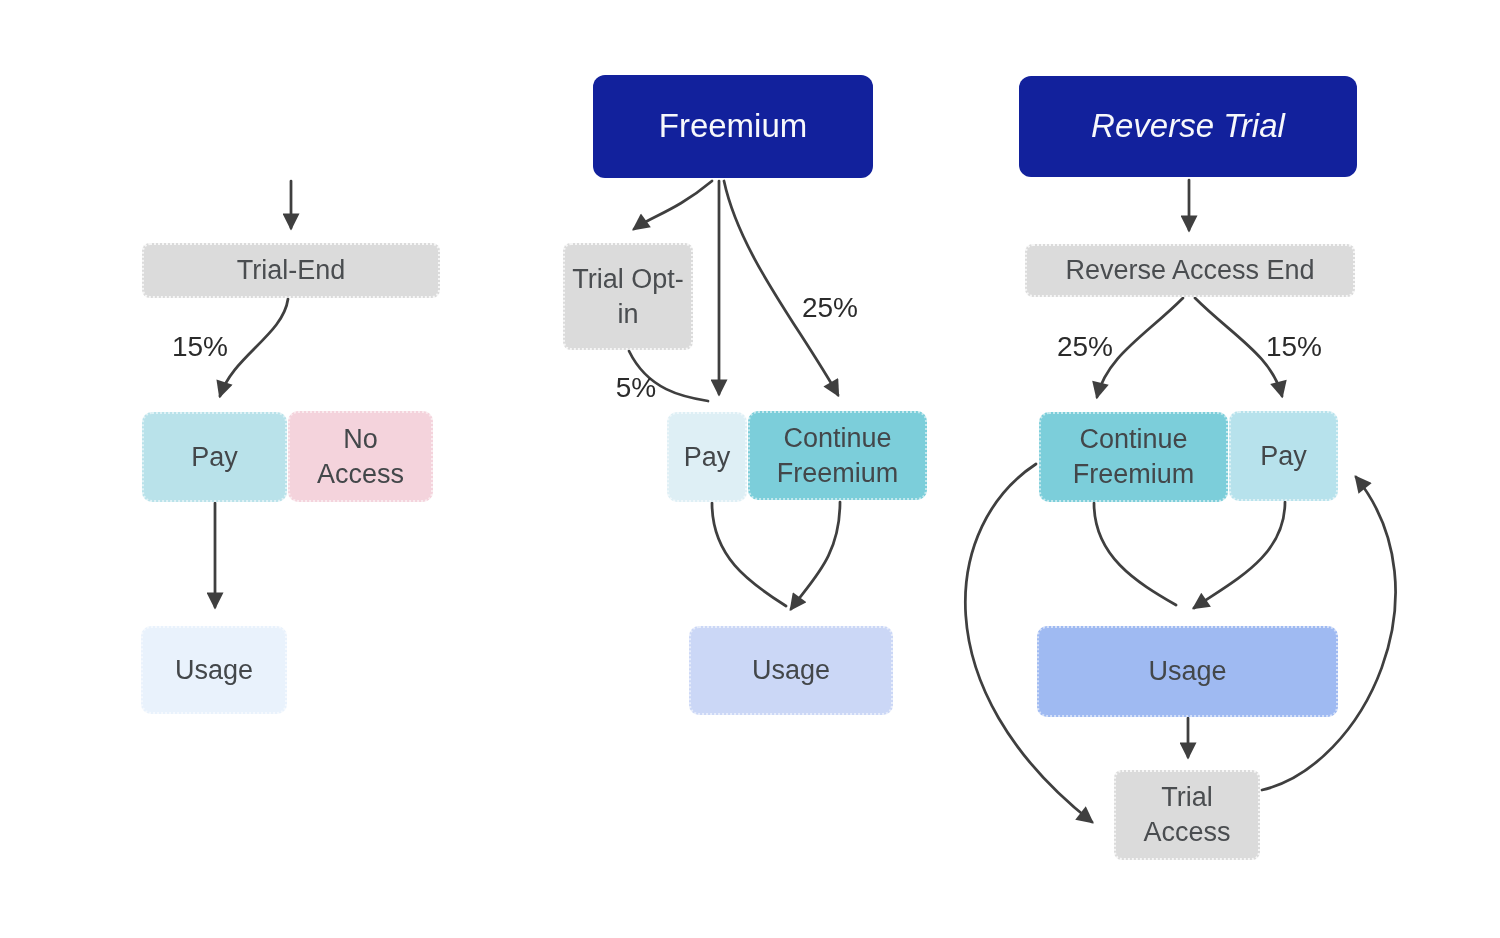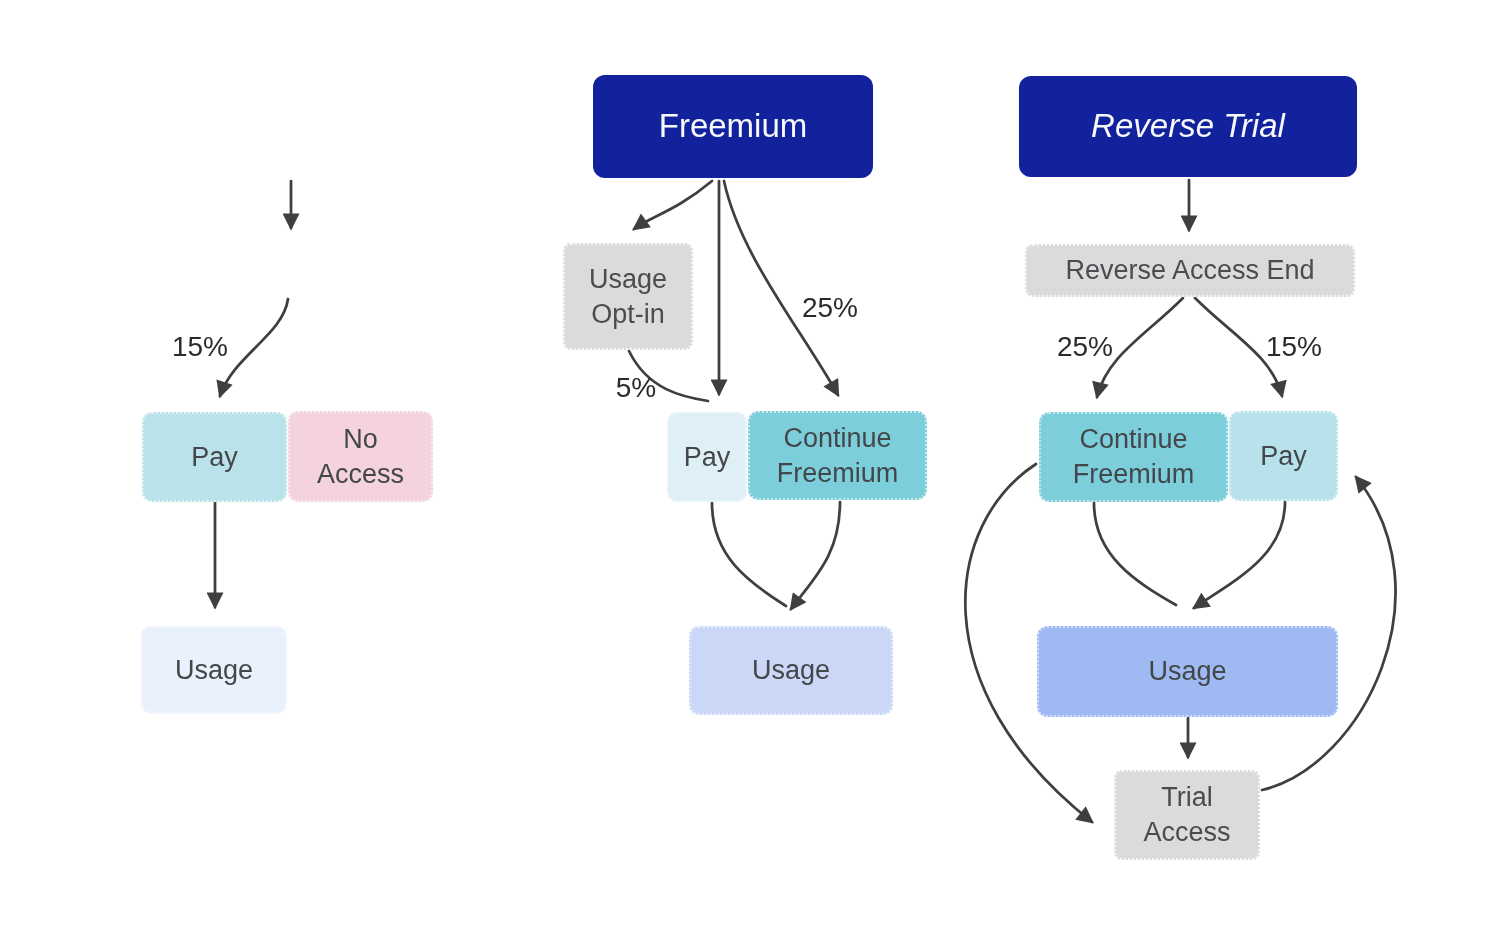--- a/index.html
+++ b/index.html
@@ -85,27 +85,28 @@
       <path d="M1183,298 C1146,335 1107,356 1097,397" marker-end="url(#ah)"></path>
       <path d="M1195,298 C1232,335 1272,356 1282,396" marker-end="url(#ah)"></path>
       <path d="M1094,503 C1094,556 1136,582 1176,605"></path>
       <path d="M1285,502 C1285,556 1235,580 1194,608" marker-end="url(#ah)"></path>
       <path d="M1188,718 L1188,757" marker-end="url(#ah)"></path>
       <path d="M1036,464 C944,524 922,688 1092,822" marker-end="url(#ah)"></path>
       <path d="M1262,790 C1364,766 1448,592 1356,477" marker-end="url(#ah)"></path>
     </g>
   </svg>
 
+  <div class="node graybox t-end">Trial-End</div>
   <div class="pct t-pct15">15%</div>
   <div class="node t-pay">Pay</div>
   <div class="node t-noaccess">No Access</div>
   <div class="node t-usage">Usage</div>
 
   <div class="node header f-header">Freemium</div>
-  <div class="node graybox f-optin">Usage Opt-in</div>
+  <div class="node graybox f-optin">Trial Opt-in</div>
   <div class="pct f-pct5">5%</div>
   <div class="pct f-pct25">25%</div>
   <div class="node f-pay">Pay</div>
   <div class="node f-cf">Continue Freemium</div>
   <div class="node f-usage">Usage</div>
 
   <div class="node header r-header">Reverse Trial</div>
   <div class="node graybox r-end">Reverse Access End</div>
   <div class="pct r-pct25">25%</div>
   <div class="pct r-pct15">15%</div>

